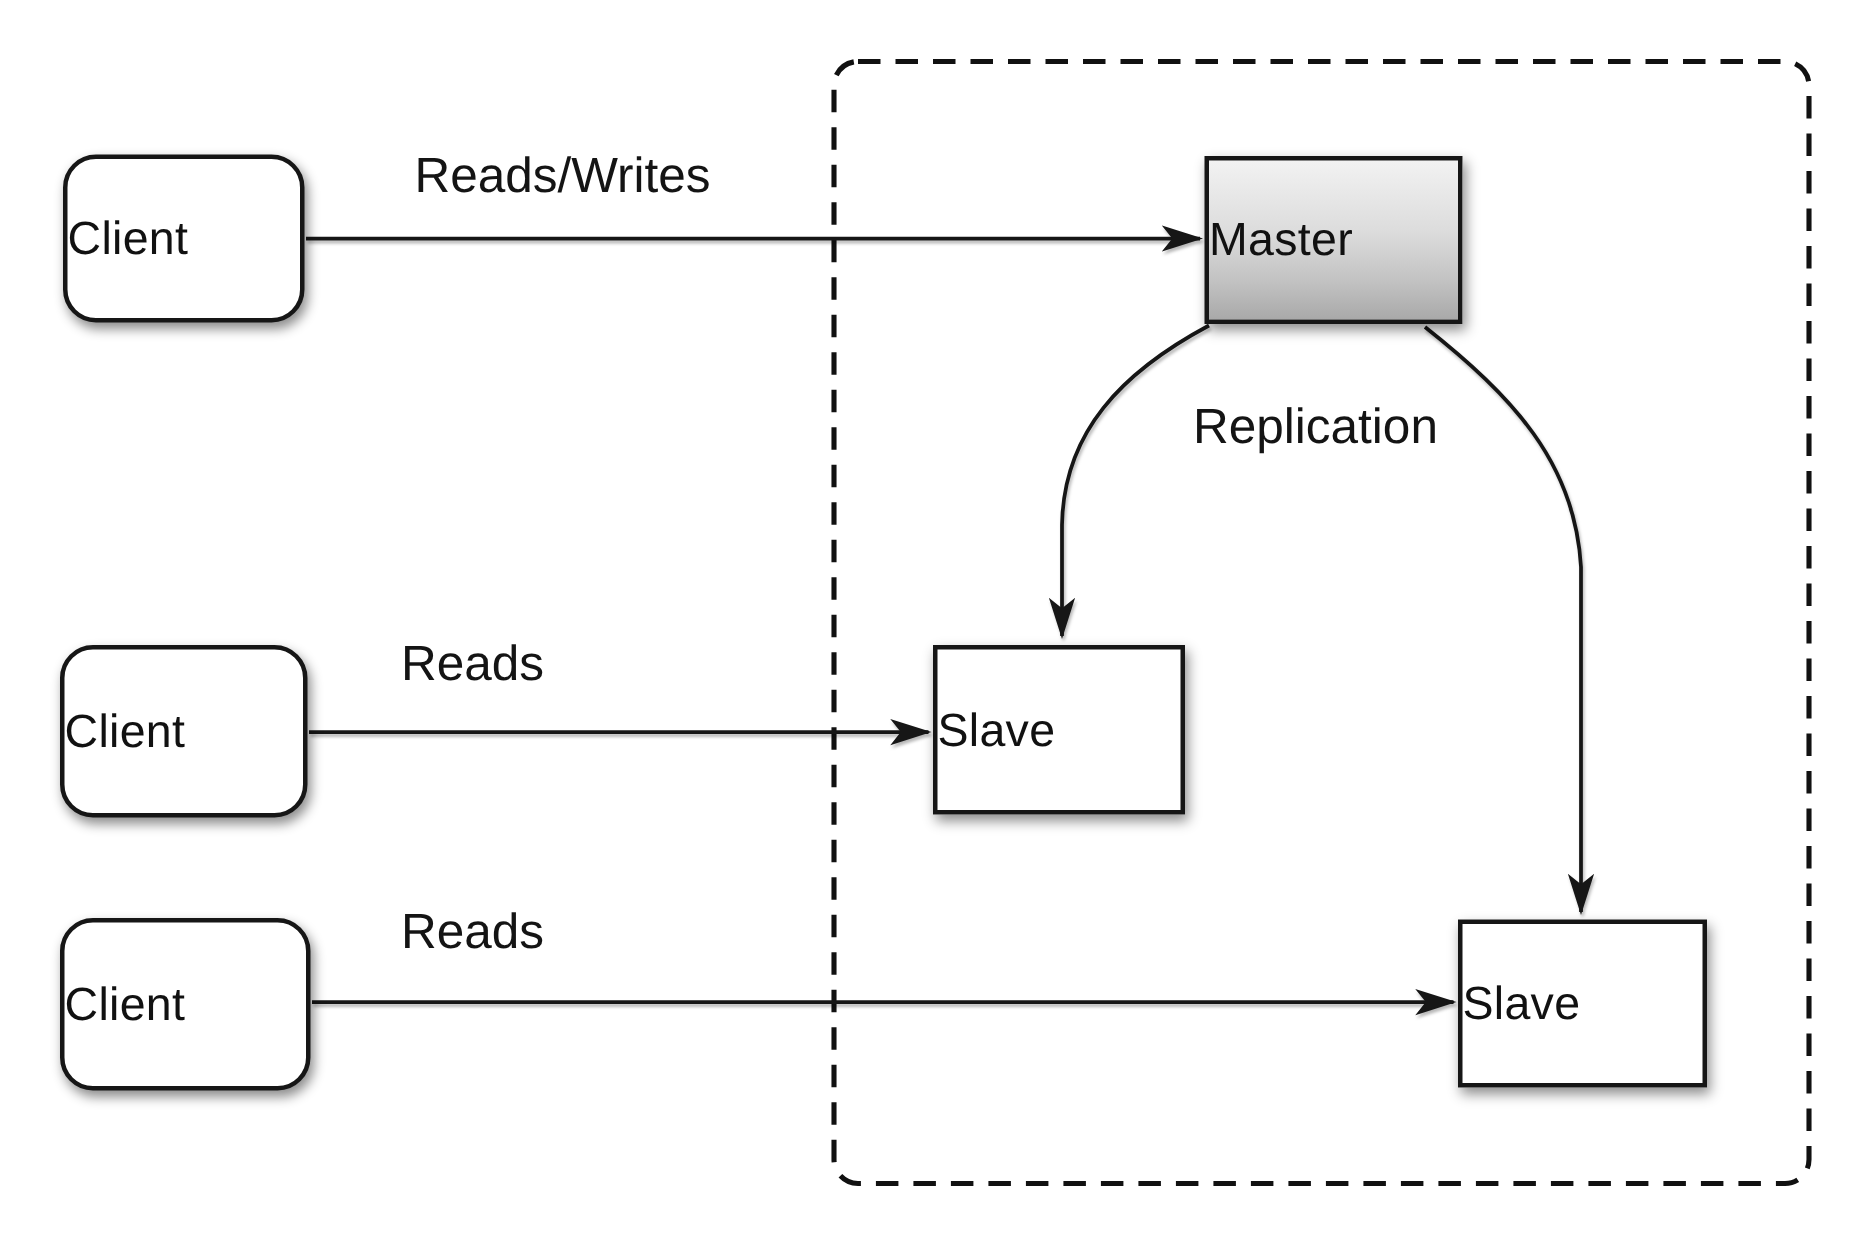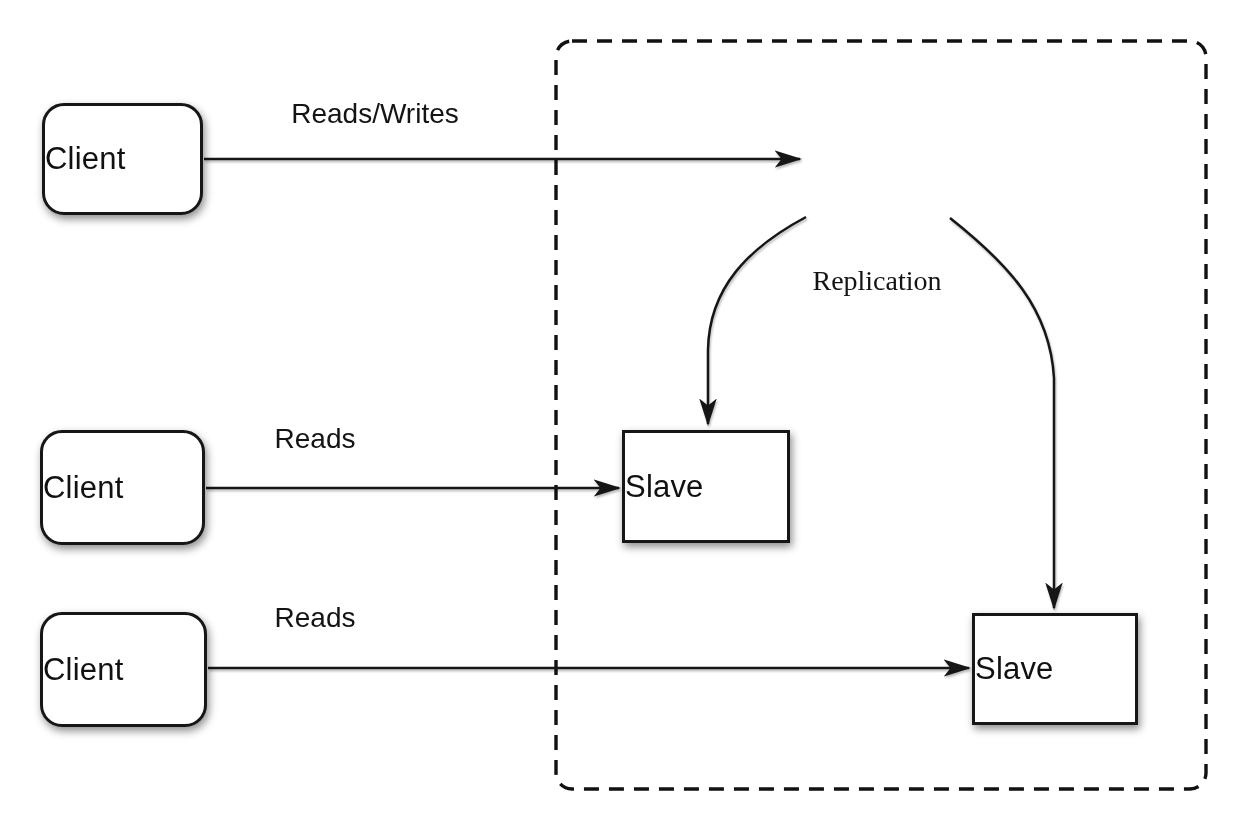--- a/index.html
+++ b/index.html
@@ -46,21 +46,21 @@
     letter-spacing: 0.2px;
   }
   .node.rounded {
     border-radius: 22px;
   }
   .node.master {
     background: linear-gradient(to bottom, #f2f2f2 0%, #dcdcdc 45%, #c3c3c3 75%, #a9a9a9 100%);
   }
   .edge-label {
     position: absolute;
-    font-size: 28px;
+    font-size: 33px;
     color: #141414;
     text-align: center;
     white-space: nowrap;
   }
 </style>
 </head>
 <body>
 
 <div id="canvas">
 
@@ -89,30 +89,33 @@
   </div>
 
   <div class="node rounded" style="left:40px; top:430px; width:165px; height:115px;">
     <span>Client</span>
   </div>
 
   <div class="node rounded" style="left:40px; top:612px; width:167px; height:115px;">
     <span>Client</span>
   </div>
 
+  <div class="node master" style="left:803px; top:104px; width:172px; height:112px;">
+    <span>Master</span>
+  </div>
 
   <div class="node" style="left:622px; top:430px; width:168px; height:113px;">
     <span>Slave</span>
   </div>
 
   <div class="node" style="left:972px; top:613px; width:166px; height:112px;">
     <span>Slave</span>
   </div>
 
   <div class="edge-label" style="left:245px; top:98px; width:260px;">Reads/Writes</div>
 
   <div class="edge-label" style="left:230px; top:423px; width:170px;">Reads</div>
 
   <div class="edge-label" style="left:230px; top:602px; width:170px;">Reads</div>
 
-  <div class="edge-label" style="left:757px; top:265px; width:240px;font-family:Liberation Serif, serif;">Replication</div>
+  <div class="edge-label" style="left:757px; top:265px; width:240px;">Replication</div>
 
 </div>
 
 </body></html>

